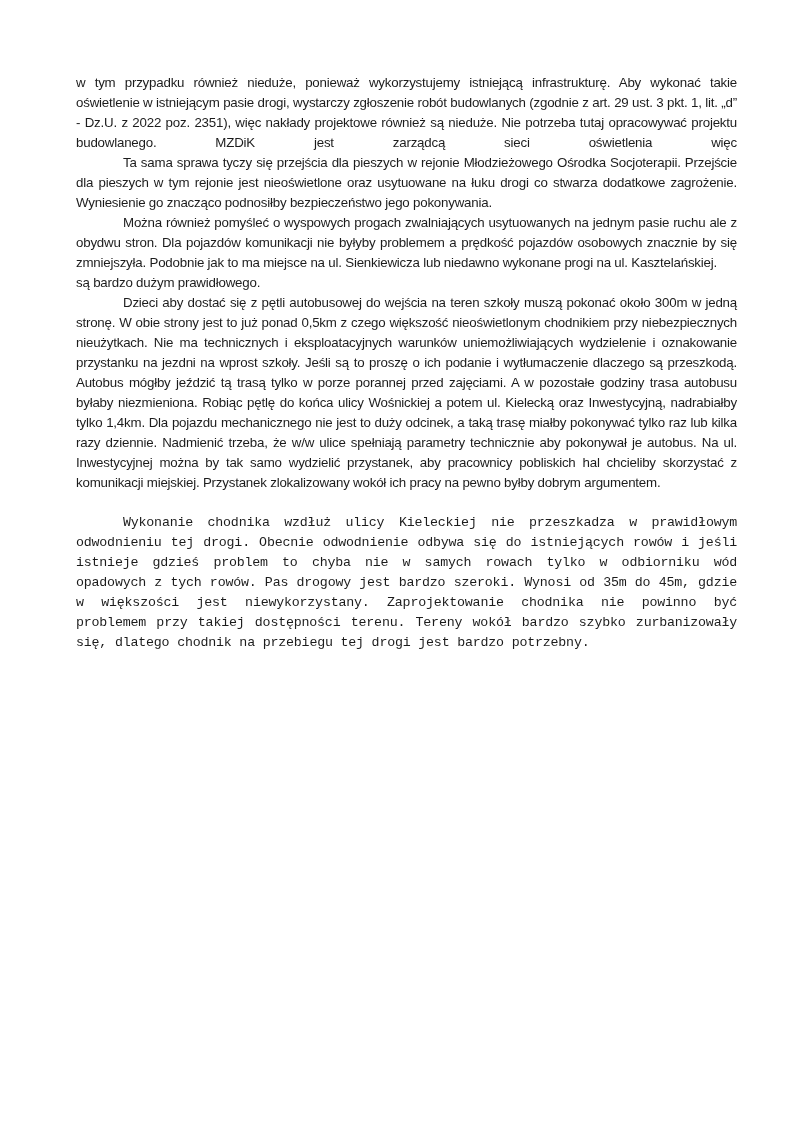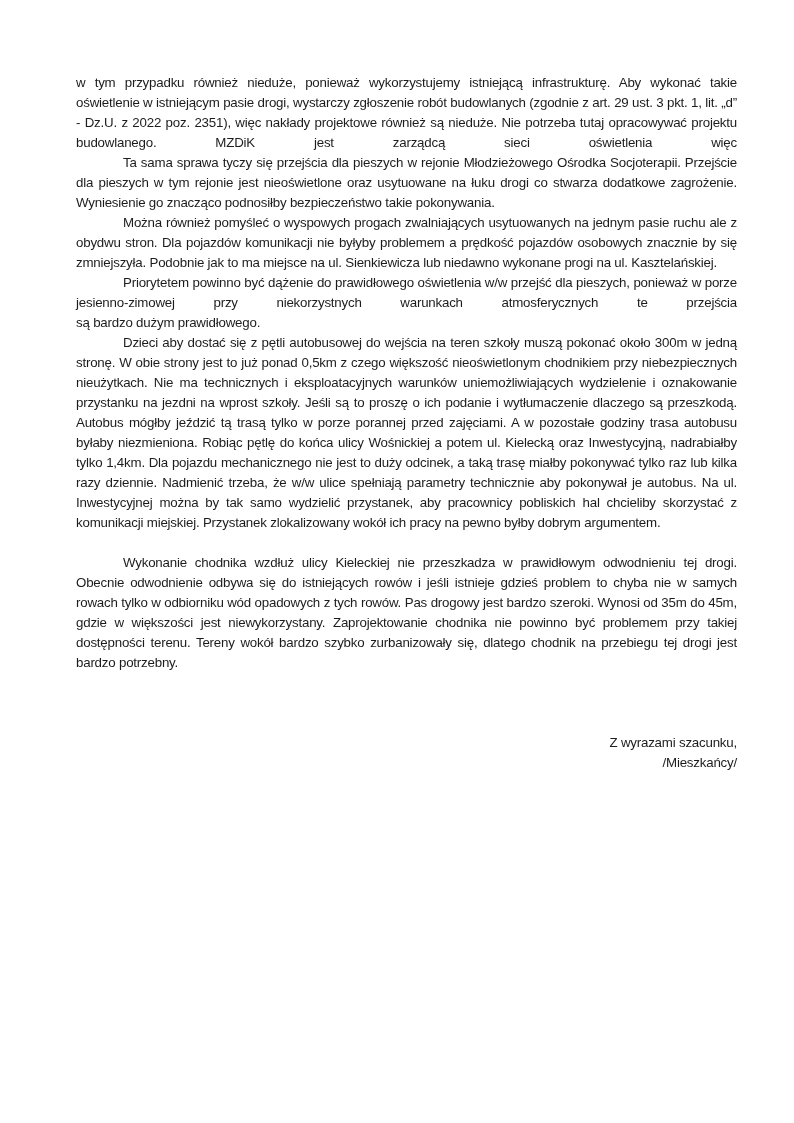--- a/index.html
+++ b/index.html
@@ -36,51 +36,47 @@
   }
   .flush-left {
     text-align: left;
     text-align-last: left;
   }
   .indent {
     text-indent: 47px;
   }
   .gap-above {
     margin-top: 20px !important;
+    font-family: Liberation Mono, monospace;
   }
   .closing {
     margin-top: 60px;
     text-align: right;
   }
   .closing p {
     text-align: right;
     text-align-last: right;
     margin: 0;
   }
 </style>
 </head>
 <body>
 
 <div class="page">
   <div class="doc">
 
     <p class="stretch-last">w tym przypadku również nieduże, ponieważ wykorzystujemy istniejącą infrastrukturę. Aby wykonać takie oświetlenie w istniejącym pasie drogi, wystarczy zgłoszenie robót budowlanych (zgodnie z art. 29 ust. 3 pkt. 1, lit. „d” - Dz.U. z 2022 poz. 2351), więc nakłady projektowe również są nieduże. Nie potrzeba tutaj opracowywać projektu budowlanego. MZDiK jest zarządcą sieci oświetlenia więc</p>
 
 
-    <p class="indent">Ta sama sprawa tyczy się przejścia dla pieszych w rejonie Młodzieżowego Ośrodka Socjoterapii. Przejście dla pieszych w tym rejonie jest nieoświetlone oraz usytuowane na łuku drogi co stwarza dodatkowe zagrożenie. Wyniesienie go znacząco podnosiłby bezpieczeństwo takie pokonywania.</p>
+    <p class="indent">Ta sama sprawa tyczy się przejścia dla pieszych w rejonie Młodzieżowego Ośrodka Socjoterapii. Przejście dla pieszych w tym rejonie jest nieoświetlone oraz usytuowane na łuku drogi co stwarza dodatkowe zagrożenie. Wyniesienie go znacząco podnosiłby bezpieczeństwo jego pokonywania.</p>
 
     <p class="indent">Można również pomyśleć o wyspowych progach zwalniających usytuowanych na jednym pasie ruchu ale z obydwu stron. Dla pojazdów komunikacji nie byłyby problemem a prędkość pojazdów osobowych znacznie by się zmniejszyła. Podobnie jak to ma miejsce na ul. Sienkiewicza lub niedawno wykonane progi na ul. Kasztelańskiej.</p>
 
-    <p class="indent stretch-last">Priorytetem powinno być dążenie do prawidłowego oświetlenia w/w przejść dla pieszych, ponieważ w porze jesienno-zimowej przy niekorzystnych warunkach atmosferycznych te przejścia</p>
 
     <p class="flush-left">są bardzo dużym prawidłowego.</p>
 
     <p class="indent">Dzieci aby dostać się z pętli autobusowej do wejścia na teren szkoły muszą pokonać około 300m w jedną stronę. W obie strony jest to już ponad 0,5km z czego większość nieoświetlonym chodnikiem przy niebezpiecznych nieużytkach. Nie ma technicznych i eksploatacyjnych warunków uniemożliwiających wydzielenie i oznakowanie przystanku na jezdni na wprost szkoły. Jeśli są to proszę o ich podanie i wytłumaczenie dlaczego są przeszkodą. Autobus mógłby jeździć tą trasą tylko w porze porannej przed zajęciami. A w pozostałe godziny trasa autobusu byłaby niezmieniona. Robiąc pętlę do końca ulicy Wośnickiej a potem ul. Kielecką oraz Inwestycyjną, nadrabiałby tylko 1,4km. Dla pojazdu mechanicznego nie jest to duży odcinek, a taką trasę miałby pokonywać tylko raz lub kilka razy dziennie. Nadmienić trzeba, że w/w ulice spełniają parametry technicznie aby pokonywał je autobus. Na ul. Inwestycyjnej można by tak samo wydzielić przystanek, aby pracownicy pobliskich hal chcieliby skorzystać z komunikacji miejskiej. Przystanek zlokalizowany wokół ich pracy na pewno byłby dobrym argumentem.</p>
 
     <p class="indent gap-above">Wykonanie chodnika wzdłuż ulicy Kieleckiej nie przeszkadza w prawidłowym odwodnieniu tej drogi. Obecnie odwodnienie odbywa się do istniejących rowów i jeśli istnieje gdzieś problem to chyba nie w samych rowach tylko w odbiorniku wód opadowych z tych rowów. Pas drogowy jest bardzo szeroki. Wynosi od 35m do 45m, gdzie w większości jest niewykorzystany. Zaprojektowanie chodnika nie powinno być problemem przy takiej dostępności terenu. Tereny wokół bardzo szybko zurbanizowały się, dlatego chodnik na przebiegu tej drogi jest bardzo potrzebny.</p>
 
-    <div class="closing">
-      <p>Z wyrazami szacunku,</p>
-      <p>/Mieszkańcy/</p>
-    </div>
 
   </div>
 </div>
 
 </body></html>

